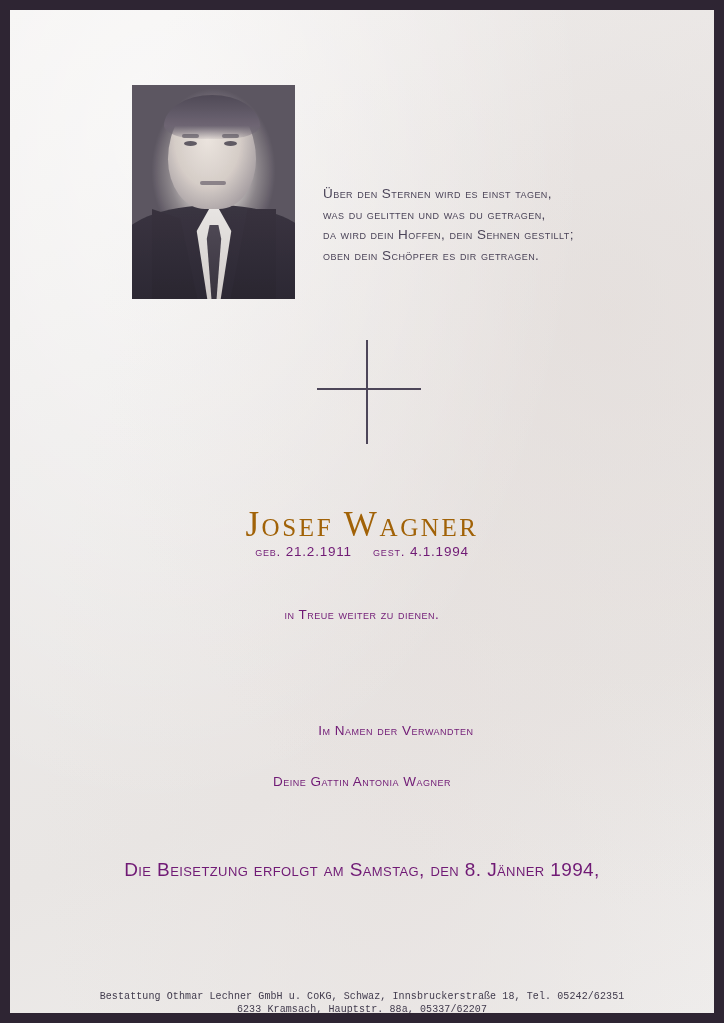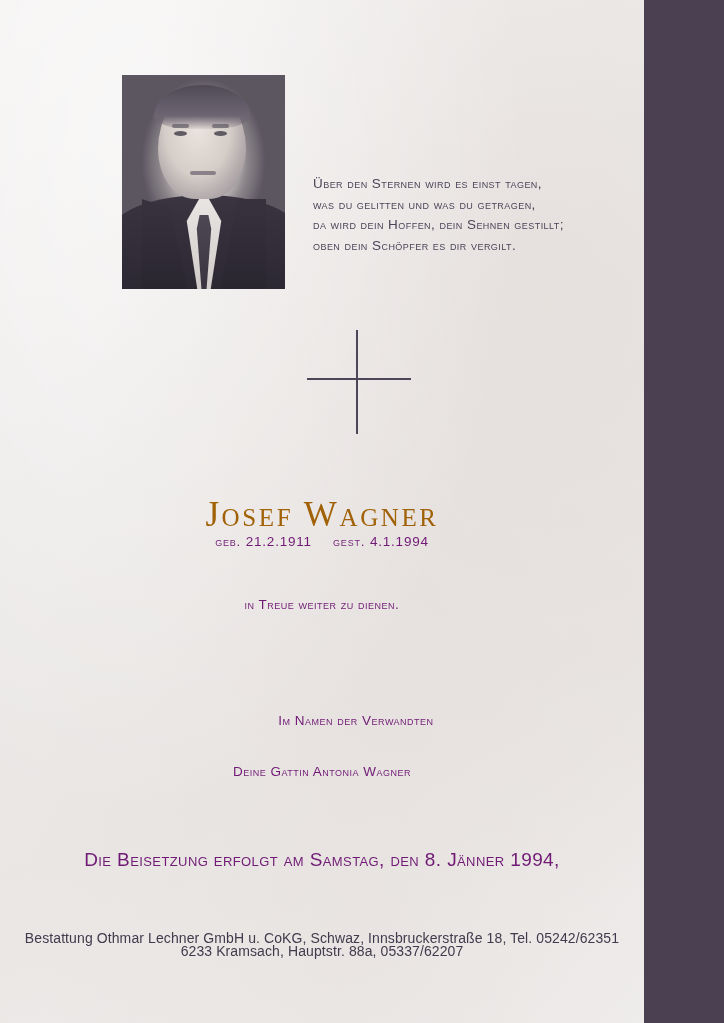--- a/index.html
+++ b/index.html
@@ -12,23 +12,24 @@
     width: 724px;
     height: 1023px;
     font-family: "Liberation Sans", sans-serif;
     overflow: hidden;
   }
 
   
   .card-frame {
     position: absolute;
     left: 0; top: 0;
-    width: 644px;
+    width: 724px;
     height: 1023px;
     background: #2e2533;
+    padding: 10px;
   }
   .card-frame-inner {
     position: relative;
     width: 100%;
     height: 100%;
     background: #efeceb;
     overflow: hidden;
   }
   
   .paper-tex {
@@ -218,26 +219,26 @@
 
   .funeral {
     top: 849px;
     font-size: 19px;
     letter-spacing: .4px;
     line-height: 22px;
     font-variant: small-caps;
   }
 
   .imprint {
-    top: 932px;
-    font-size: 14px;
+    top: 980px;
+    font-size: 10px;
     line-height: 13px;
     letter-spacing: .1px;
     color: #403a4c;
-    font-family: Liberation Sans, sans-serif;
+    font-family: Liberation Mono, monospace;
   }
 </style>
 </head>
 <body>
 
 <div class="card-frame">
   <div class="card-frame-inner">
     <div class="paper-tex"></div>
 
     <div class="content">
@@ -254,21 +255,21 @@
         <div class="brow-r"></div>
         <div class="eye-l"></div>
         <div class="eye-r"></div>
         <div class="mouth"></div>
       </div>
 
       <div class="verse">
         <div>Über den Sternen wird es einst tagen,</div>
         <div>was du gelitten und was du getragen,</div>
         <div>da wird dein Hoffen, dein Sehnen gestillt;</div>
-        <div>oben dein Schöpfer es dir vergilt.</div>
+        <div>oben dein Schöpfer es dir getragen.</div>
       </div>
 
       <div class="cross">
         <div class="v"></div>
         <div class="h"></div>
       </div>
 
       <div class="center-col name">Josef Wagner</div>
 
       <div class="center-col dates">

